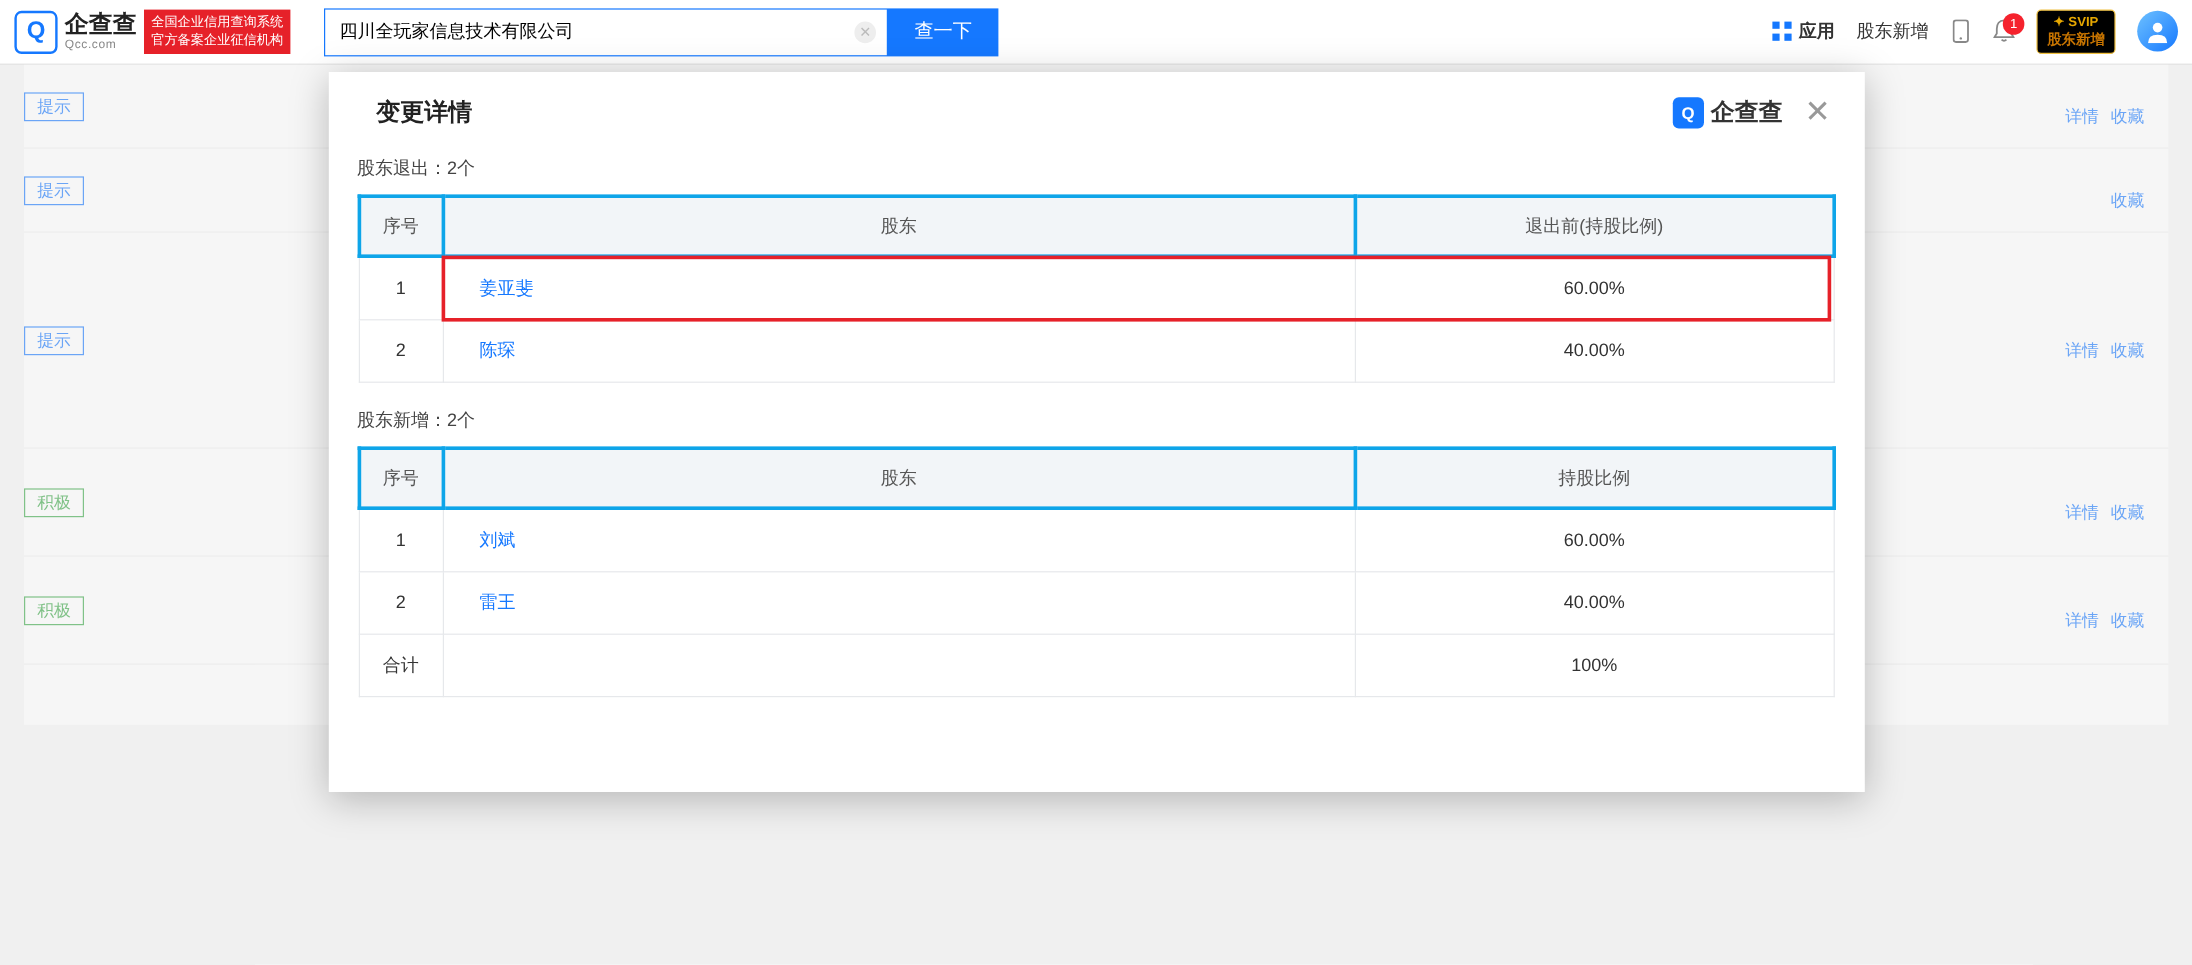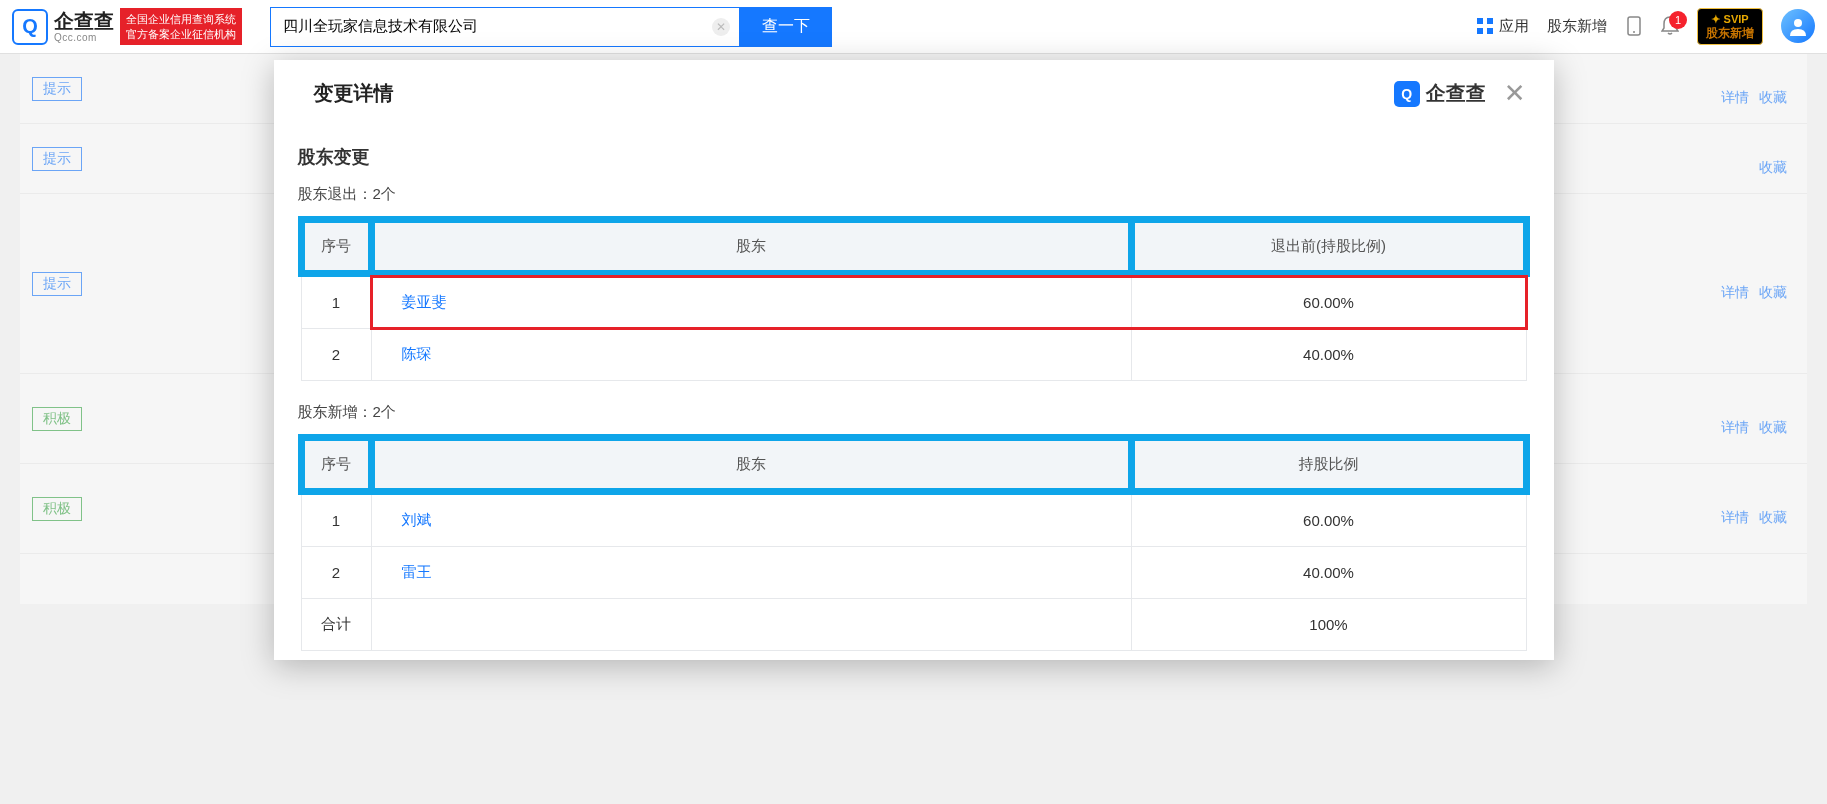--- a/index.html
+++ b/index.html
@@ -22,21 +22,21 @@
 .bell-wrap { position: relative; }
 .bell-badge { position: absolute; top: -6px; right: -8px; background: #f5222d; color: #fff; border-radius: 50%; width: 18px; height: 18px; font-size: 11px; display: flex; align-items: center; justify-content: center; }
 .svip { background: #000000; border: 1px solid #f0c040; padding: 4px 8px; border-radius: 4px; display: flex; flex-direction: column; align-items: center; line-height: 1.2; }
 .svip .s1 { color: #e6a700; font-size: 11px; font-weight: bold; }
 .svip .s2 { color: #c77400; font-size: 12px; font-weight: bold; }
 .avatar { width: 34px; height: 34px; border-radius: 50%; background: linear-gradient(135deg,#6ec1ff,#1578ff); display: flex; align-items: center; justify-content: center; color: #fff; }
 
 .bg-rows { padding: 0 20px; }
 .bg-row { display: flex; align-items: center; justify-content: space-between; border-bottom: 1px solid #eee; background: #fff; height: 70px; opacity: 0.6; }
 .bg-row.tall { height: 180px; }
-.tag { border: 1px solid; padding: 2px 10px; font-size: 14px; margin-left: 12px; }
+.tag { border: 1px solid; padding: 2px 10px; font-size: 14px; }
 .tag.tip { color: #1578ff; border-color: #1578ff; }
 .tag.pos { color: #39a845; border-color: #39a845; }
 .row-actions { display: flex; gap: 10px; margin-right: 20px; }
 .row-actions a { color: #1578ff; text-decoration: none; cursor: pointer; margin-top: 19px; }
 .promo-line { color: #1578ff; margin-left: 360px; font-size: 15px; }
 
 .modal-backdrop { position: absolute; inset: 54px 0 0 0; background: rgba(0,0,0,0.02); }
 .modal { position: absolute; top: 60px; left: 50%; transform: translateX(-50%); width: 1280px; height: 600px; background: #fff; box-shadow: 0 6px 30px rgba(0,0,0,0.25); display: flex; flex-direction: column; }
 .modal-head { display: flex; align-items: center; justify-content: space-between; padding: 18px 24px 12px; }
 .modal-title { font-size: 20px; font-weight: bold; color: #222; margin-left: 16px; }
@@ -47,21 +47,21 @@
 .close-x { font-size: 26px; color: #999; cursor: pointer; padding: 0 4px; }
 .modal-body { overflow-y: auto; padding: 10px 24px 24px; flex: 1; }
 .modal-body::-webkit-scrollbar { width: 10px; }
 .modal-body::-webkit-scrollbar-thumb { background: #c8c8c8; border-radius: 5px; }
 .modal-body::-webkit-scrollbar-track { background: #f0f0f0; }
 
 .section-title { font-size: 18px; font-weight: bold; margin: 14px 0 16px; }
 .sub-label { font-size: 15px; color: #444; margin-bottom: 12px; }
 
 table.data { width: 100%; border-collapse: collapse; border: 1px solid #e6e8eb; }
-table.data th { background: #f2f5f8; color: #555; font-weight: normal; padding: 14px 10px; border: 7px solid #0ea5e9; font-size: 15px; }
+table.data th { background: #f2f5f8; color: #555; font-weight: normal; padding: 14px 10px; border: 3px solid #0ea5e9; font-size: 15px; }
 table.data td { padding: 16px 10px; border: 1px solid #e6e8eb; text-align: center; font-size: 15px; }
 table.data td.link { text-align: left; padding-left: 30px; }
 table.data td.link a { color: #1578ff; text-decoration: none; }
 table.data .col-idx { width: 70px; }
 table.data .col-sh { width: 760px; }
 tr.hl td { position: relative; }
 
 .spacer { height: 22px; }
 </style>
 </head>
@@ -87,21 +87,21 @@
   <div class="topbar-right">
     <div class="tr-item">
       <span class="tr-icon">
         <svg width="18" height="18" viewBox="0 0 18 18">
             <rect x="1" y="1" width="6" height="6" fill="#1578ff"></rect>
             <rect x="11" y="1" width="6" height="6" fill="#1578ff"></rect>
             <rect x="1" y="11" width="6" height="6" fill="#1578ff"></rect>
             <rect x="11" y="11" width="6" height="6" fill="#1578ff"></rect>
           </svg>
       </span>
-      <span style="font-weight:normal;">应用</span>
+      <span style="font-weight:bold;">应用</span>
     </div>
     <div class="tr-item">
       <span>股东新增</span>
     </div>
     <div class="tr-item">
       <span class="tr-icon">
         <svg width="14" height="20" viewBox="0 0 14 20">
             <rect x="1" y="1" width="12" height="18" rx="2" fill="none" stroke="#888" stroke-width="1.5"></rect>
             <circle cx="7" cy="16" r="1" fill="#888"></circle>
           </svg>
@@ -176,21 +176,20 @@
     <div class="modal-title">变更详情</div>
     <div class="modal-head-right">
       <div class="qcc-inline">
         <div class="mark">Q</div>
         <div class="txt">企查查</div>
       </div>
       <div class="close-x">✕</div>
     </div>
   </div>
   <div class="modal-body">
-    <div class="section-title">股东变更</div>
     <div class="sub-label">股东退出：2个</div>
 
     <table class="data">
       <thead>
         <tr>
           <th class="col-idx">序号</th>
           <th class="col-sh">股东</th>
           <th>退出前(持股比例)</th>
         </tr>
       </thead>

